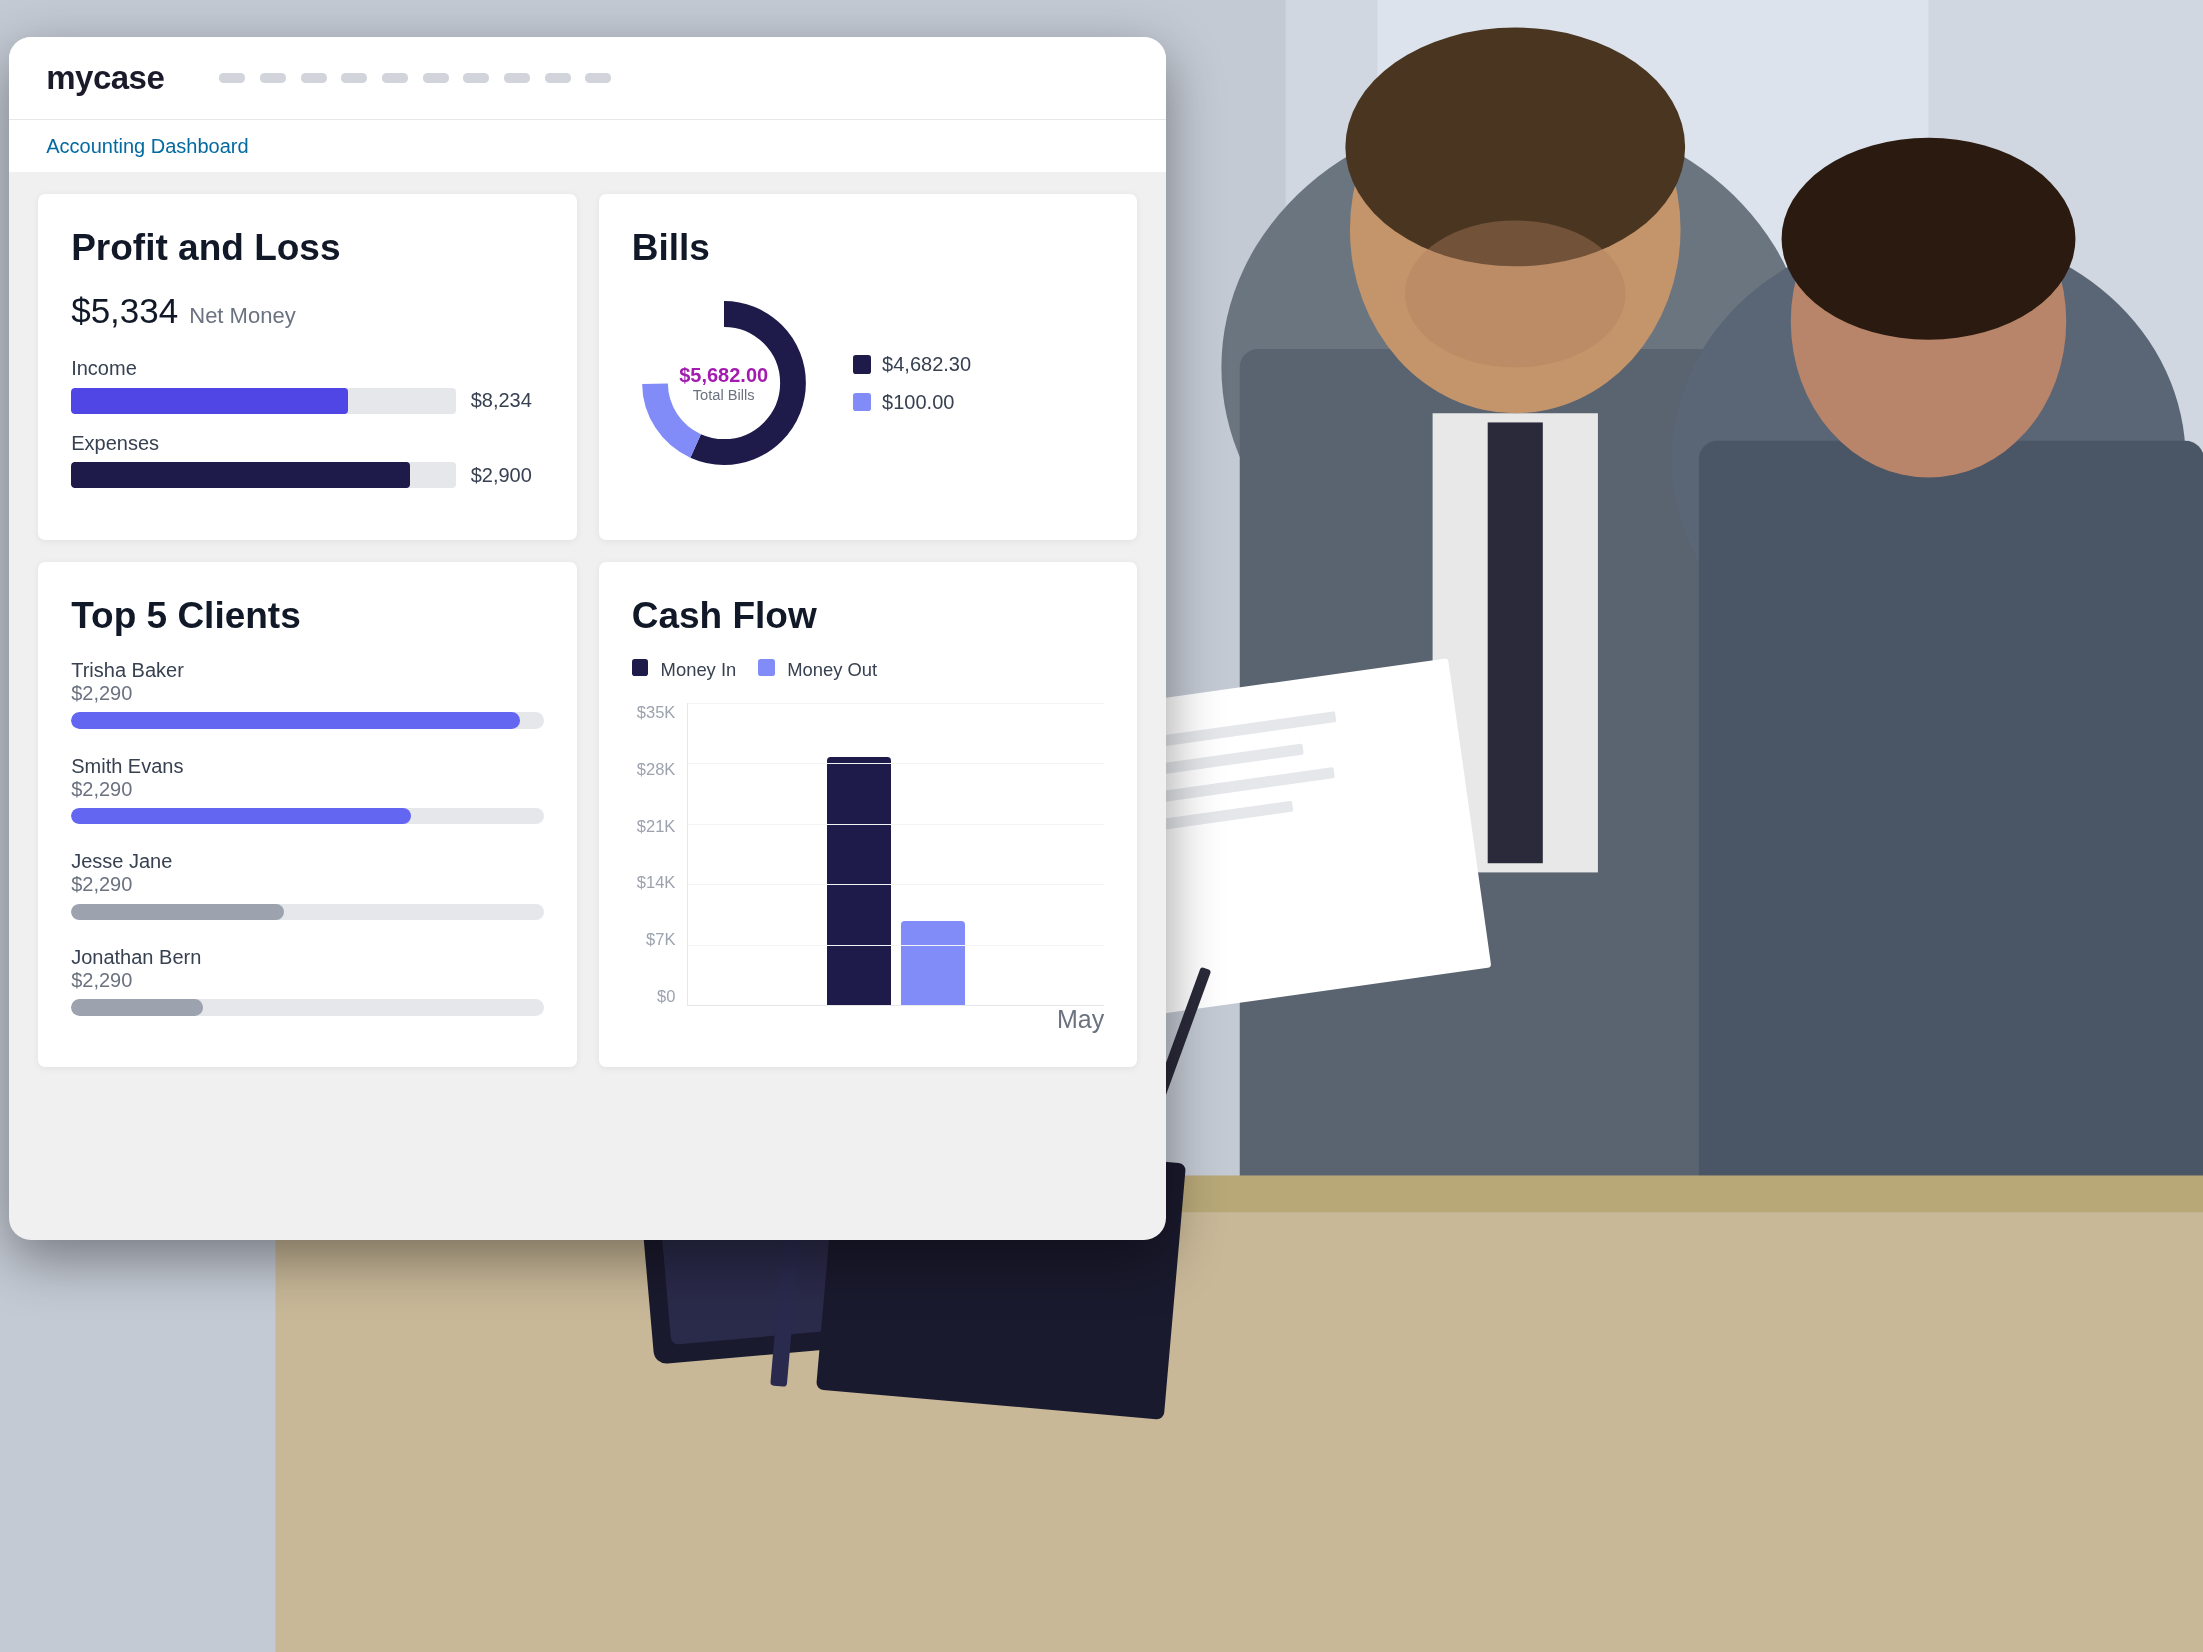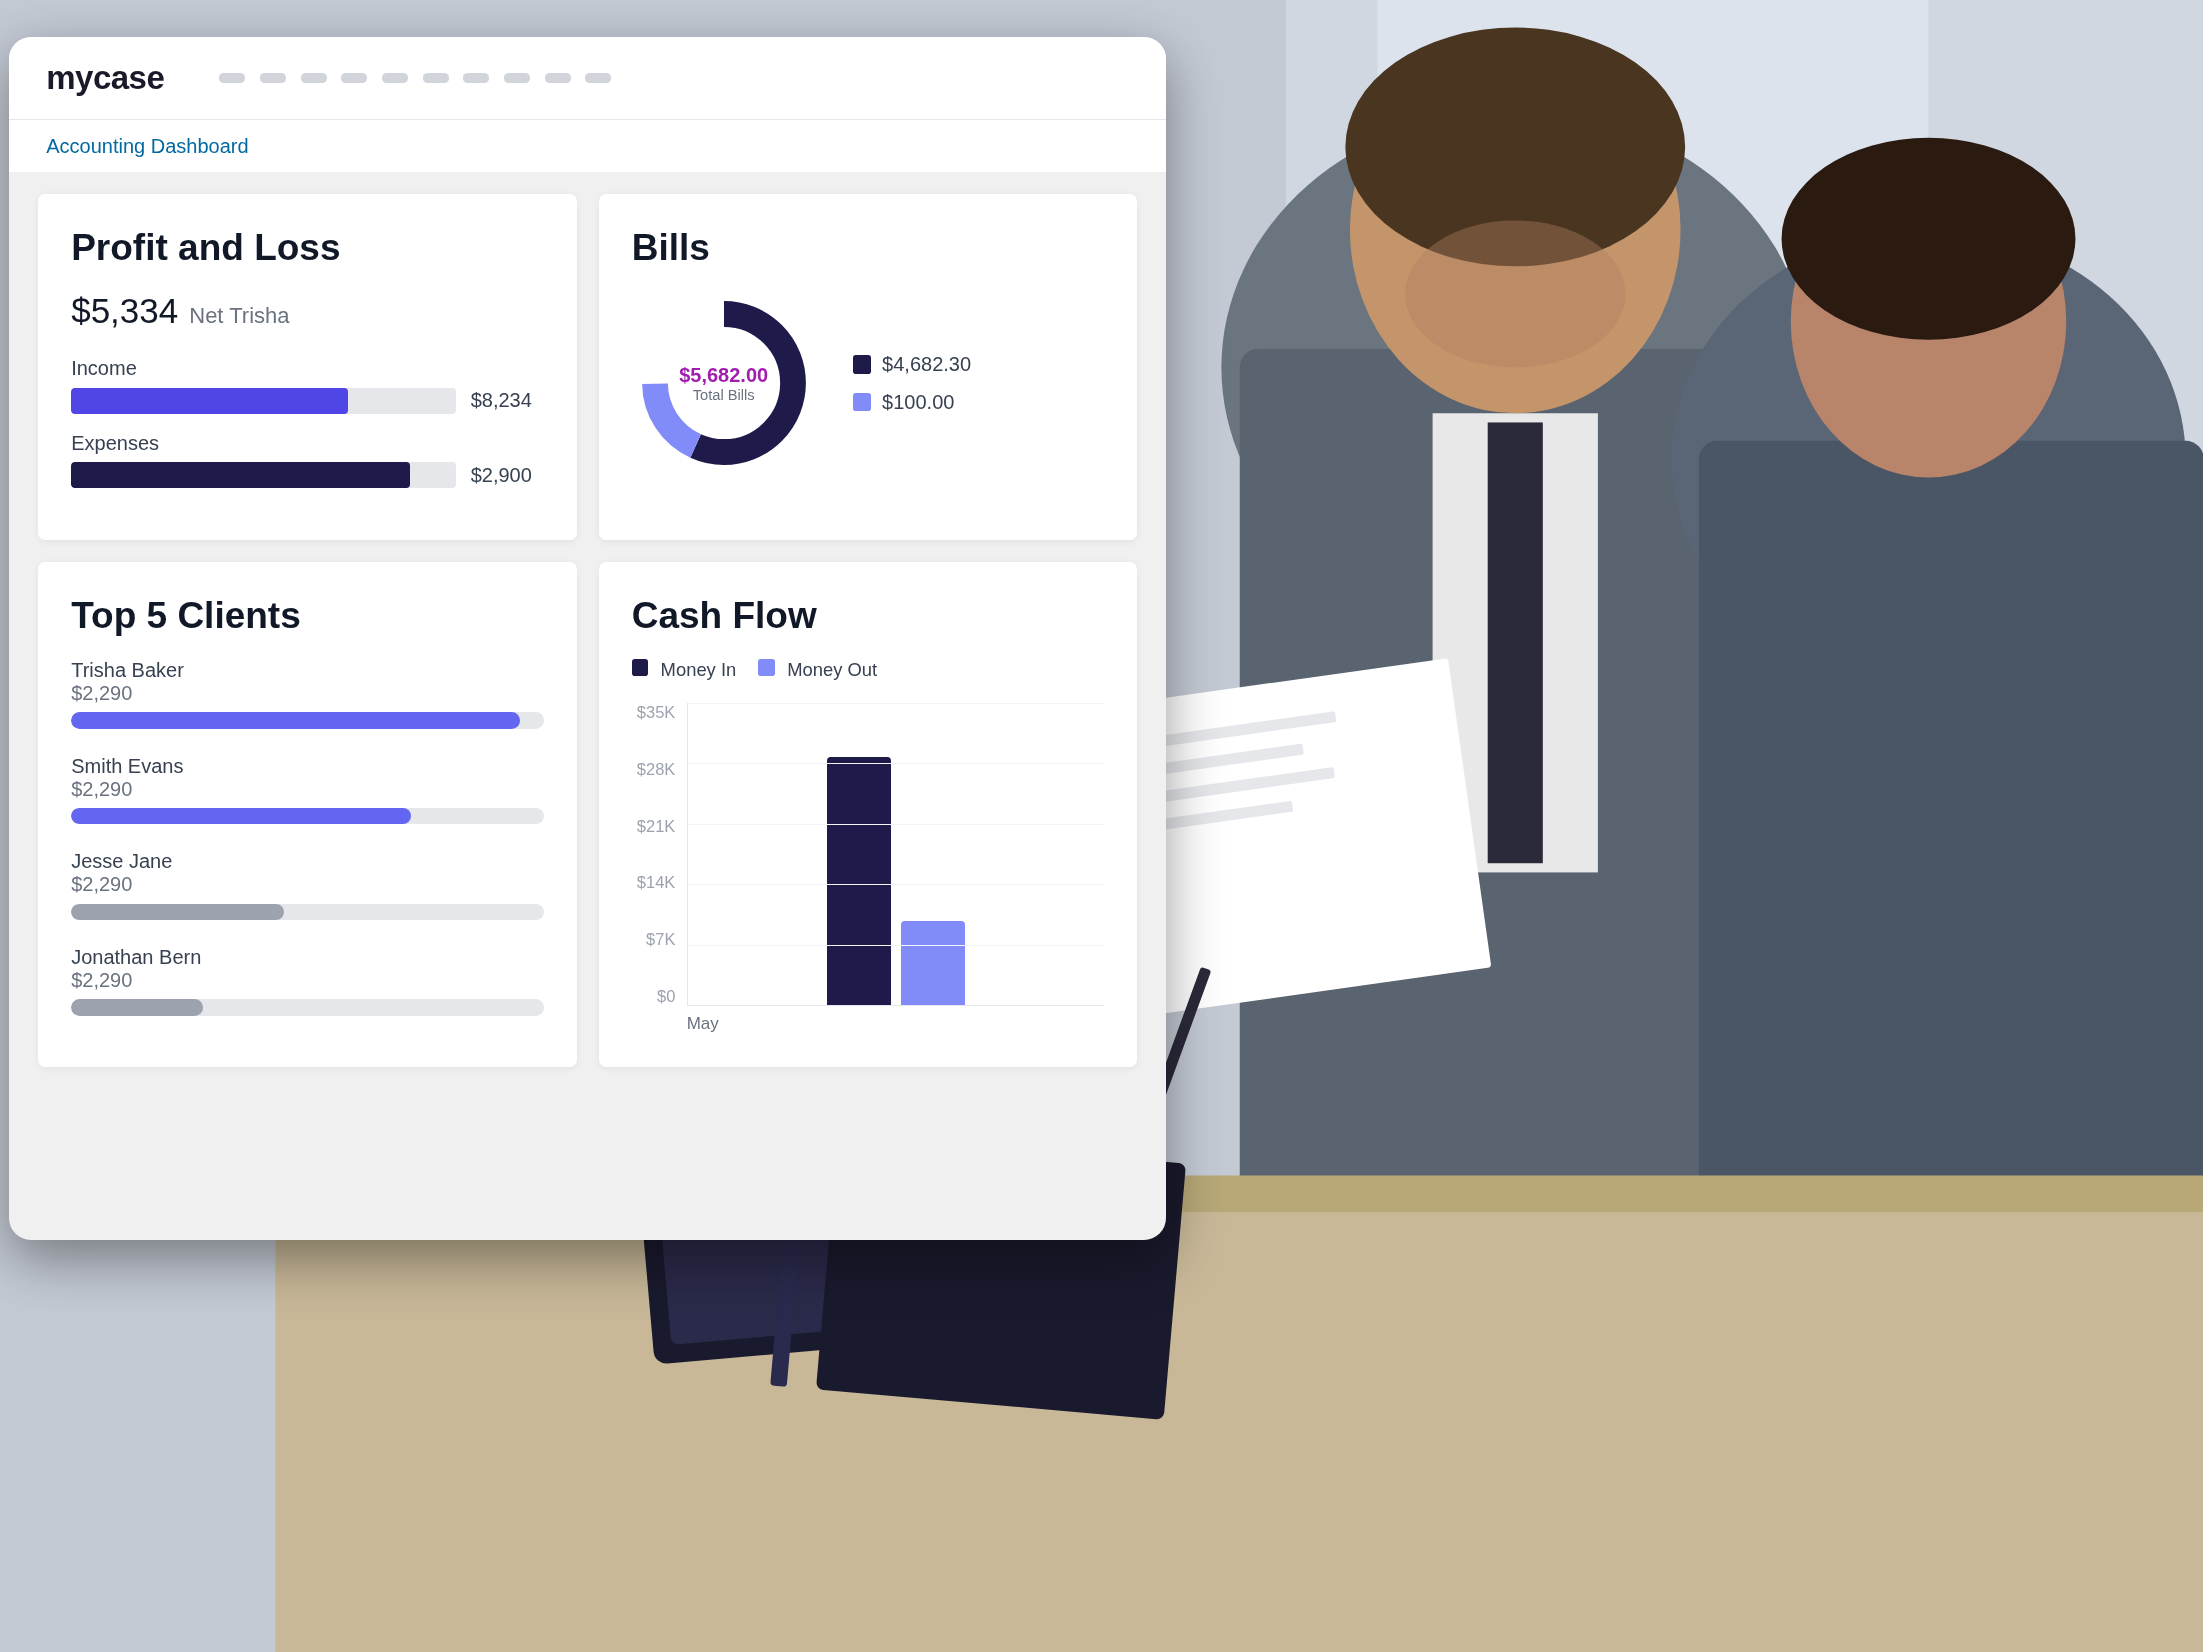--- a/index.html
+++ b/index.html
@@ -320,21 +320,21 @@
 
   <div class="breadcrumb">Accounting Dashboard</div>
 
   <div class="dashboard-content">
 
     <div class="card">
       <div class="card-title">Profit and Loss</div>
 
       <div class="pnl-net-income">
         <span class="pnl-amount">$5,334</span>
-        <span class="pnl-label">Net Trisha</span>
+        <span class="pnl-label">Net Money</span>
       </div>
 
       <div class="bar-section">
         <div class="bar-label">Income</div>
         <div class="bar-row">
           <div class="bar-track">
             <div class="bar-fill-income"></div>
           </div>
           <span class="bar-value">$8,234</span>
         </div>
@@ -450,19 +450,19 @@
           <div style="position:absolute;left:0;right:0;top:40%;height:0.9px;background:#f3f4f6;"></div>
           <div style="position:absolute;left:0;right:0;top:60%;height:0.9px;background:#f3f4f6;"></div>
           <div style="position:absolute;left:0;right:0;top:80%;height:0.9px;background:#f3f4f6;"></div>
 
           <div style="display:flex;align-items:flex-end;justify-content:center;gap:9.2px;height:100%;padding-bottom:0;">
             <div style="height:82%;width:64px;background:#1e1b4b;border-radius:3.7px 3.7px 0 0;"></div>
             <div style="height:28%;width:64px;background:#818cf8;border-radius:3.7px 3.7px 0 0;"></div>
           </div>
         </div>
 
-        <div style="position:absolute;bottom:0;left:55px;right:0;text-align:left;font-size:17px;color:#6b7280;">May</div>
+        <div style="position:absolute;bottom:0;left:55px;right:0;text-align:right;font-size:25px;color:#6b7280;">May</div>
       </div>
     </div>
 
   </div>
 </div>
 
 
 </body></html>

